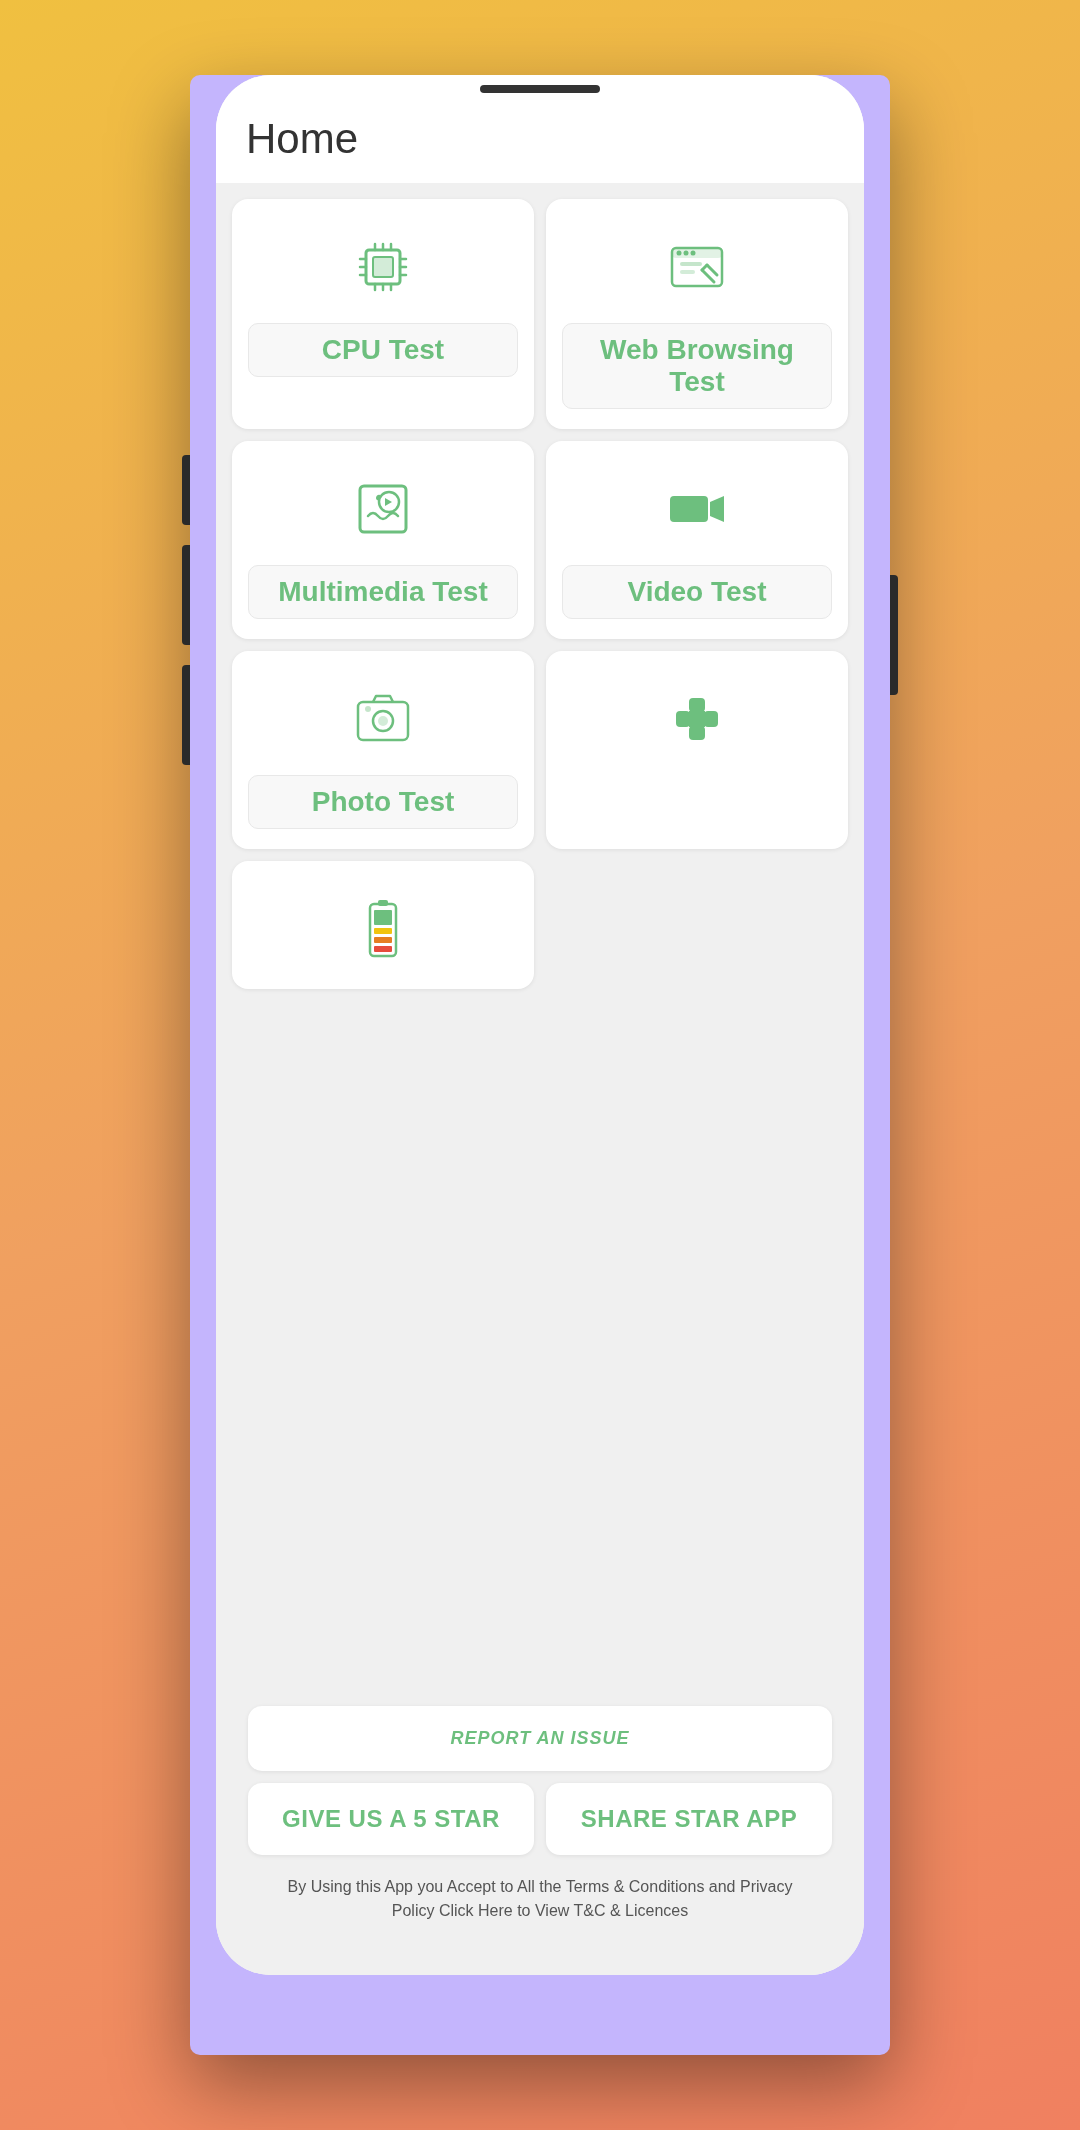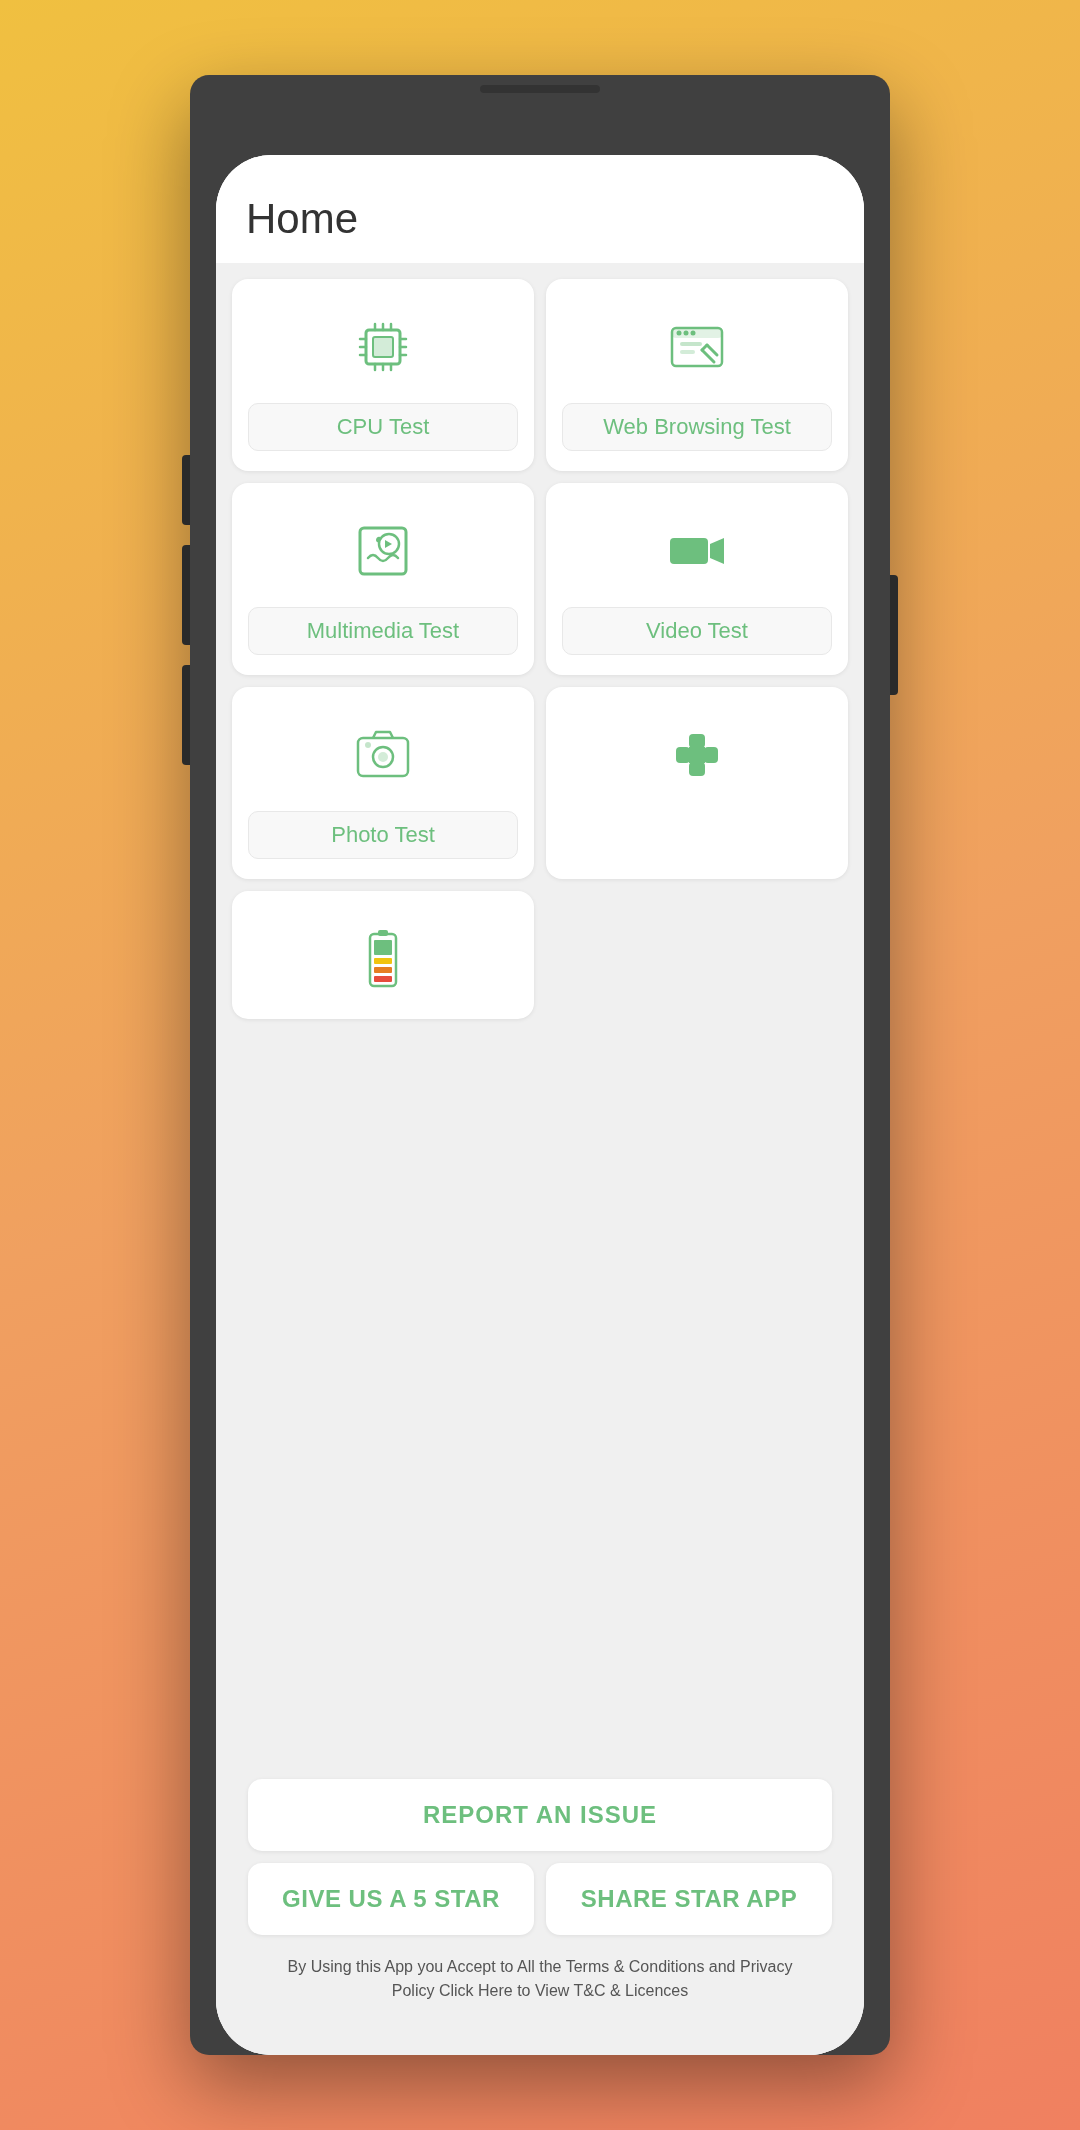--- a/index.html
+++ b/index.html
@@ -10,26 +10,26 @@
       background: linear-gradient(160deg, #f0c040 0%, #f0a060 50%, #f08060 100%);
       display: flex;
       align-items: center;
       justify-content: center;
       font-family: 'Segoe UI', Arial, sans-serif;
     }
 
     .phone {
       width: 700px;
       height: 1980px;
-      background: #404040;
-      border-radius: 19px;
+      background: #c4b5fd;
+      border-radius: 10px;
       position: relative;
       box-shadow: 0 30px 80px rgba(0,0,0,0.4);
       display: flex;
-      align-items: flex-end;
+      align-items: flex-start;
       justify-content: center;
     }
 
     .phone::before {
       content: '';
       position: absolute;
       top: 10px;
       left: 50%;
       transform: translateX(-50%);
       width: 120px;
@@ -147,45 +147,46 @@
     .card-label-box {
       background: #f8f8f8;
       border: 1px solid #e8e8e8;
       border-radius: 10px;
       padding: 10px 20px;
       width: 100%;
       text-align: center;
     }
 
     .card-label {
-      font-size: 22px;
+      font-size: 28px;
       color: #6dbf7e;
-      font-weight: 400;
+      font-weight: 700;
     }
 
     .bottom-area {
       background: #f0f0f0;
       padding: 10px 16px 16px;
       display: flex;
       flex-direction: column;
       gap: 12px;
     }
 
     .report-btn {
       background: white;
       border: none;
       border-radius: 14px;
       padding: 22px;
       width: 100%;
-      font-size: 24px;
+      font-size: 18px;
       color: #6dbf7e;
       font-weight: 600;
       letter-spacing: 1px;
       cursor: pointer;
       box-shadow: 0 1px 4px rgba(0,0,0,0.08);
+      font-style: italic;
     }
 
     .bottom-row {
       display: grid;
       grid-template-columns: 1fr 1fr;
       gap: 12px;
     }
 
     .bottom-btn {
       background: white;

